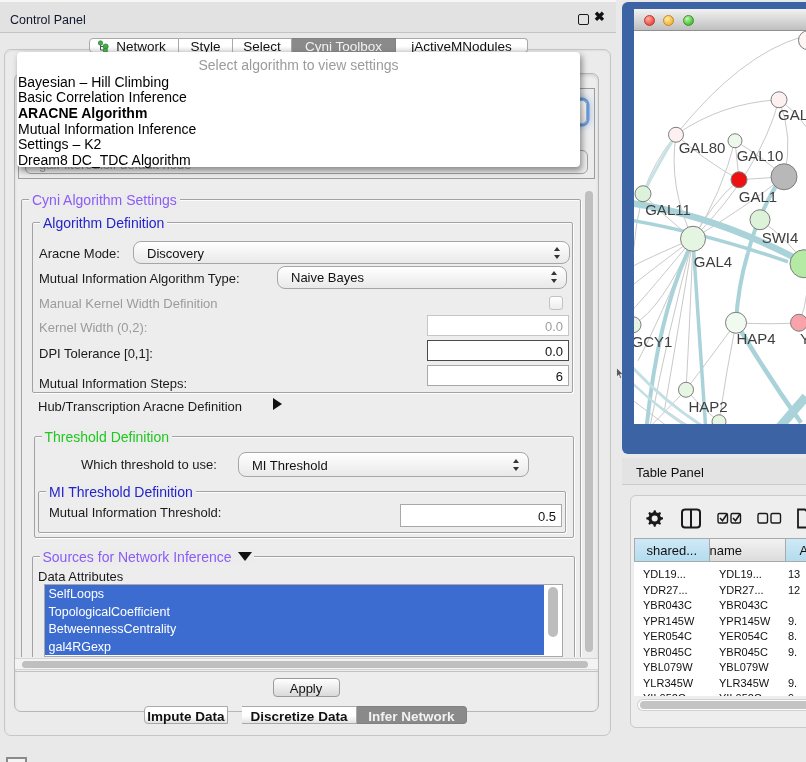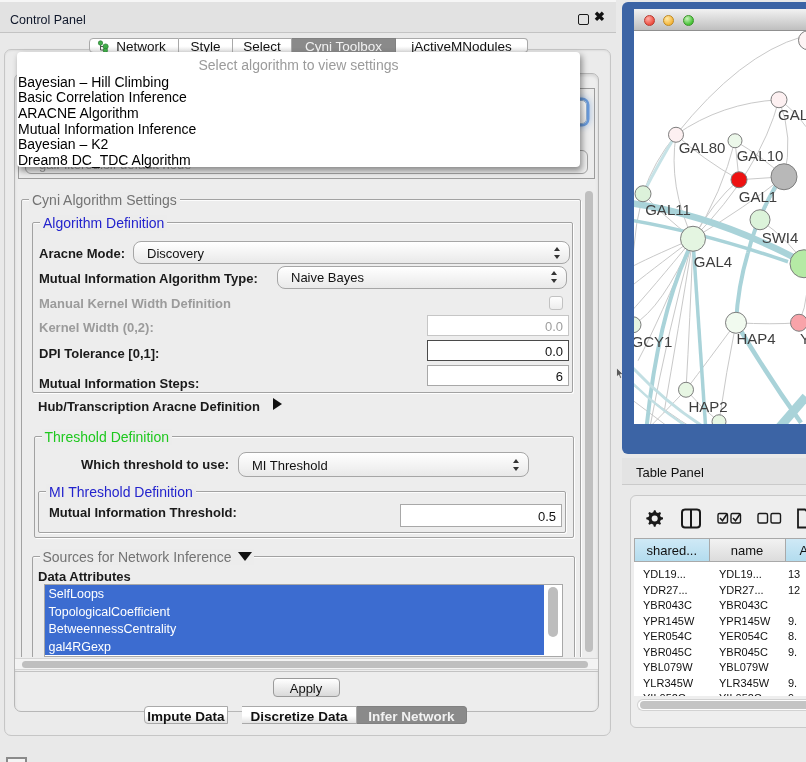--- a/index.html
+++ b/index.html
@@ -1,20 +1,20 @@
 <!DOCTYPE html>
 <html><head><meta charset="utf-8">
 <style>
 html,body{margin:0;padding:0}
 body{width:806px;height:762px;position:relative;overflow:hidden;background:#e9e9e9;font-family:"Liberation Sans",sans-serif;-webkit-font-smoothing:antialiased}
 .abs{position:absolute}
-.lbl{position:absolute;font-weight:bold;font-size:13px;color:#1a1a1a;white-space:nowrap}
+.lbl{position:absolute;font-weight:normal;font-size:13px;color:#1a1a1a;white-space:nowrap}
 .dis{color:#9b9b9b}
 .grp{position:absolute;border:1px solid #a2a2a2;border-radius:2px;box-shadow:inset 0 1px 0 rgba(255,255,255,.8),1px 1px 0 rgba(255,255,255,.9)}
-.grp>span{position:absolute;top:-8px;left:7px;background:#ececec;padding:0 3px;font-size:14px;color:#737373;white-space:nowrap;line-height:16px}
+.grp>span{position:absolute;top:-8px;left:7px;background:#ececec;padding:0 3px;font-size:14px;color:#8b5cf6;white-space:nowrap;line-height:16px}
 .combo{position:absolute;border:1px solid #a6a6a6;border-radius:8px;background:linear-gradient(#ffffff,#e9e9e9);font-size:13px;color:#111}
 .combo .ct{position:absolute;left:13px;top:50%;transform:translateY(-50%);white-space:nowrap}
 .arr{position:absolute;right:8px;top:50%;width:7px;height:12px;transform:translateY(-50%)}
 .arr:before{content:"";position:absolute;left:0;top:0;border-left:3.5px solid transparent;border-right:3.5px solid transparent;border-bottom:4.5px solid #333}
 .arr:after{content:"";position:absolute;left:0;bottom:0;border-left:3.5px solid transparent;border-right:3.5px solid transparent;border-top:4.5px solid #333}
 .tf{position:absolute;background:#fff;border:1px solid #a8a8a8;font-size:13px;color:#111;text-align:right;box-sizing:border-box;padding:0 5px 0 0}
 .tf span{position:absolute;right:5px;top:50%;transform:translateY(-50%)}
 .tab{position:absolute;top:0;height:100%;box-sizing:border-box;background:linear-gradient(#ffffff 55%,#e2e2e2);border:1px solid #a9a9a9;border-left:none;font-size:13.5px;color:#111;text-align:center}
 .tab.first{border-left:1px solid #a9a9a9;border-radius:4px 0 0 4px}
 .tab.last{border-radius:0 4px 4px 0}
@@ -160,23 +160,23 @@
       <span class="tt">Infer Network</span>
     </div>
 </div>
 
 <div class="abs" style="left:5.5px;top:757px;width:17px;height:10px;border:2px solid #8a8a8a;background:#f4f4f4"></div>
 
 <div class="abs" style="left:17px;top:52px;width:563px;height:115px;background:#fff;border-radius:4px;box-shadow:2px 3.5px 6px rgba(0,0,0,.42)"></div>
 <div class="abs" style="left:17px;top:52px;width:563px;text-align:center;font-size:14px;color:#9b9b9b;line-height:26px">Select algorithm to view settings</div>
 <div class="pitem" style="top:74.5px">Bayesian – Hill Climbing</div>
 <div class="pitem" style="top:90.2px">Basic Correlation Inference</div>
-<div class="pitem" style="top:105.9px;font-weight:normal">ARACNE Algorithm</div>
+<div class="pitem" style="top:105.9px;font-weight:bold">ARACNE Algorithm</div>
 <div class="pitem" style="top:121.6px">Mutual Information Inference</div>
-<div class="pitem" style="top:137.3px">Bayesian – K2</div>
+<div class="pitem" style="top:137.3px">Settings – K2</div>
 <div class="pitem" style="top:153px">Dream8 DC_TDC Algorithm</div>
 
 <svg class="abs" style="left:615px;top:367px" width="10" height="13" viewBox="0 0 10 13">
   <path d="M1.5 0.8 L1.5 10 L3.7 8 L5.1 11.5 L6.7 10.8 L5.3 7.4 L8.2 7.2 Z" fill="#5a5a5a" stroke="#fff" stroke-width=".7"></path>
 </svg>
 
 <div class="abs" style="left:622px;top:2px;width:184px;height:452px;background:#3c64a5;border-radius:6px 0 0 6px"></div>
 <div class="abs" style="left:634px;top:9px;width:172px;height:21.5px;background:linear-gradient(#f2f2f2,#bfbfbf);border-bottom:1px solid #909090;box-sizing:border-box"></div>
 <div class="abs" style="left:643.5px;top:15px;width:11px;height:11px;border-radius:50%;background:radial-gradient(circle at 35% 30%,#ffada6,#ee5042 70%);border:1px solid #b8382e;box-sizing:border-box"></div>
 <div class="abs" style="left:663px;top:15px;width:11px;height:11px;border-radius:50%;background:radial-gradient(circle at 35% 30%,#ffe9a8,#f5b73d 70%);border:1px solid #c08a21;box-sizing:border-box"></div>
@@ -287,21 +287,21 @@
     <rect x="114" y="7.5" width="9.5" height="9.5" rx="1.5"></rect>
     <rect x="127" y="7.5" width="9.5" height="9.5" rx="1.5"></rect>
   </g>
   <g fill="none" stroke="#1a1a1a" stroke-width="1.8">
     <path d="M154 3.5 L161 3.5 L166 8.5 L166 21.5 L154 21.5 Z"></path>
   </g>
 </svg>
 
 <div class="abs" style="left:634px;top:537.5px;width:172px;height:24.5px">
   <div class="abs" style="left:0;top:0;width:75.5px;height:24.5px;background:linear-gradient(#cfe9f6,#b3dcee);border:1px solid #a9a9a9;box-sizing:border-box;text-align:center;font-size:13px;color:#111;line-height:23px">shared...</div>
-  <div class="abs" style="left:75.5px;top:0;width:76px;height:24.5px;background:linear-gradient(#f2f2f2,#dcdcdc);border:1px solid #a9a9a9;border-left:none;box-sizing:border-box;text-align:center;font-size:13px;color:#111;line-height:23px">name</div>
+  <div class="abs" style="left:75.5px;top:0;width:76px;height:24.5px;background:linear-gradient(#f2f2f2,#dcdcdc);border:1px solid #a9a9a9;border-left:none;box-sizing:border-box;font-size:13px;color:#111;line-height:23px">name</div>
   <div class="abs" style="left:151.5px;top:0;width:30px;height:24.5px;background:linear-gradient(#cfe9f6,#b3dcee);border:1px solid #a9a9a9;border-left:none;box-sizing:border-box;font-size:13px;color:#111;line-height:23px;padding-left:14px">A</div>
 </div>
 <div class="abs" style="left:634px;top:562px;width:172px;height:134px;background:#fff;overflow:hidden;font-size:11px;color:#111">
   <div class="abs" style="left:9px;top:5px;line-height:15.5px">YDL19...<br>YDR27...<br>YBR043C<br>YPR145W<br>YER054C<br>YBR045C<br>YBL079W<br>YLR345W<br>YIL052C</div>
   <div class="abs" style="left:85px;top:5px;line-height:15.5px">YDL19...<br>YDR27...<br>YBR043C<br>YPR145W<br>YER054C<br>YBR045C<br>YBL079W<br>YLR345W<br>YIL052C</div>
   <div class="abs" style="left:154px;top:5px;line-height:15.5px">13<br>12<br><br>9.<br>8.<br>9.<br><br>9.<br>9.</div>
 </div>
 
 <div class="abs" style="left:637px;top:698.5px;width:169px;height:12px;background:#fdfdfd;border:1px solid #d2d2d2;border-radius:6px 0 0 6px;border-right:none;box-sizing:border-box"></div>
 <div class="abs" style="left:640px;top:700.5px;width:166px;height:8px;background:#c4c4c4;border-radius:4px 0 0 4px"></div>

